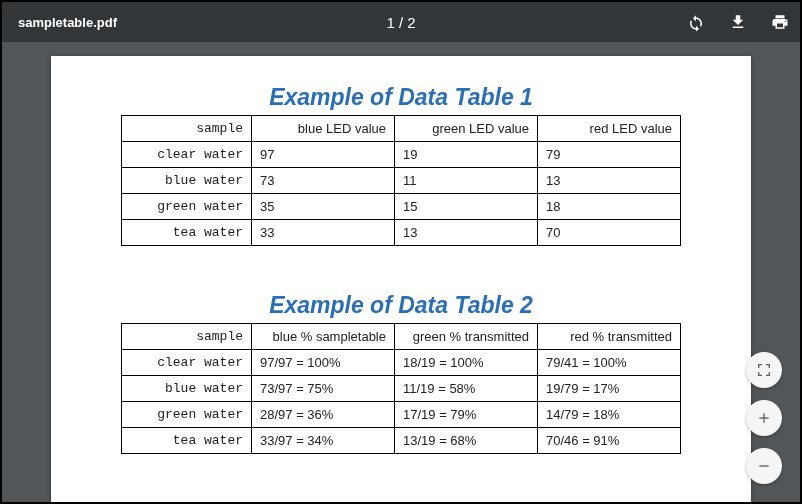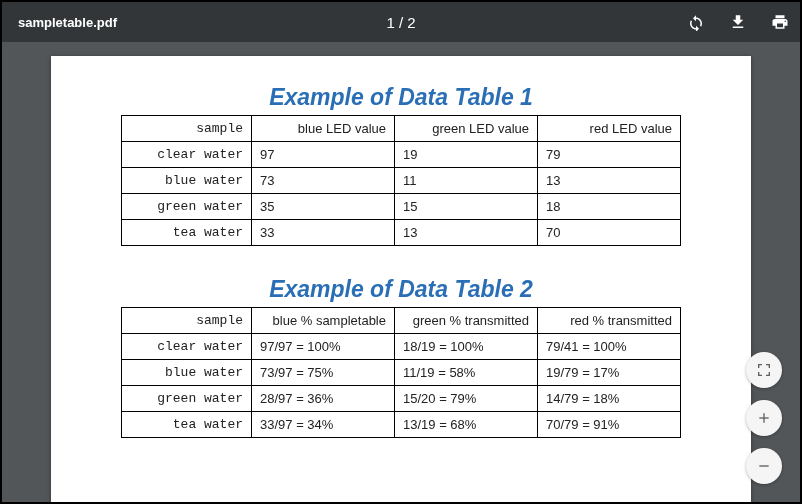--- a/index.html
+++ b/index.html
@@ -19,21 +19,21 @@
   .page-area { position: absolute; top: 40px; bottom: 0; left: 0; right: 0; background: #525659; display: flex; justify-content: center; }
   .page {
     margin-top: 14px; width: 700px; background: #fff;
     box-shadow: 0 1px 4px rgba(0,0,0,.4);
     padding: 28px 40px; height: 470px;
   }
   .tbl-title {
     text-align: center; color: #2a6fb5; font-style: italic; font-weight: bold;
     font-size: 23px; margin-bottom: 4px; font-family: "Segoe UI", Arial, sans-serif;
   }
-  .tbl-title.second { margin-top: 30px; }
+  .tbl-title.second { margin-top: 46px; }
   table.data {
     width: 560px; margin: 0 auto; border-collapse: collapse;
     font-size: 13px; color: #222;
   }
   table.data th, table.data td {
     border: 1px solid #000; padding: 4px 8px; height: 26px;
   }
   table.data th { font-weight: normal; text-align: right; }
   table.data td:first-child, table.data th:first-child { text-align: right; width: 130px; font-family: Liberation Mono, monospace; }
   table.data td:not(:first-child) { }
@@ -134,28 +134,28 @@
             </tr>
           <tr>
               <td>blue water</td>
               <td>73/97 = 75%</td>
               <td>11/19 = 58%</td>
               <td>19/79 = 17%</td>
             </tr>
           <tr>
               <td>green water</td>
               <td>28/97 = 36%</td>
-              <td>15/20 = 79%</td>
+              <td>17/19 = 79%</td>
               <td>14/79 = 18%</td>
             </tr>
           <tr>
               <td>tea water</td>
               <td>33/97 = 34%</td>
               <td>13/19 = 68%</td>
-              <td>70/79 = 91%</td>
+              <td>70/46 = 91%</td>
             </tr>
         </tbody>
       </table>
 
     </div>
   </div>
 
   <div class="fab-stack">
     <div class="fab">
       <svg viewBox="0 0 24 24" width="16" height="16">

